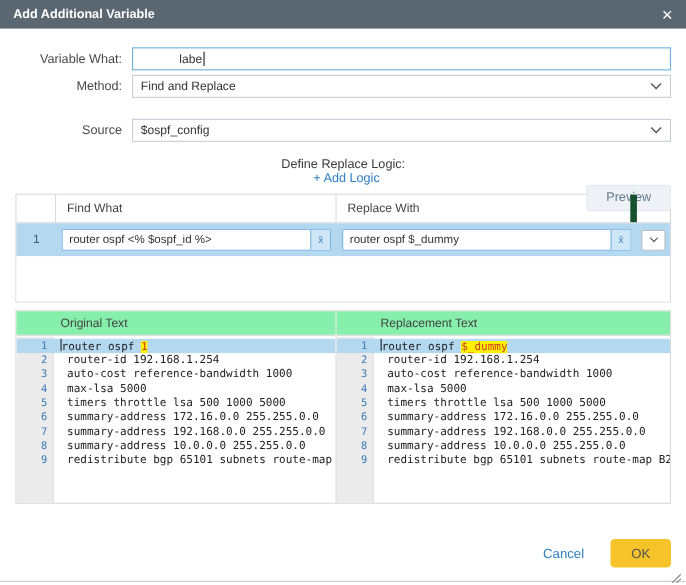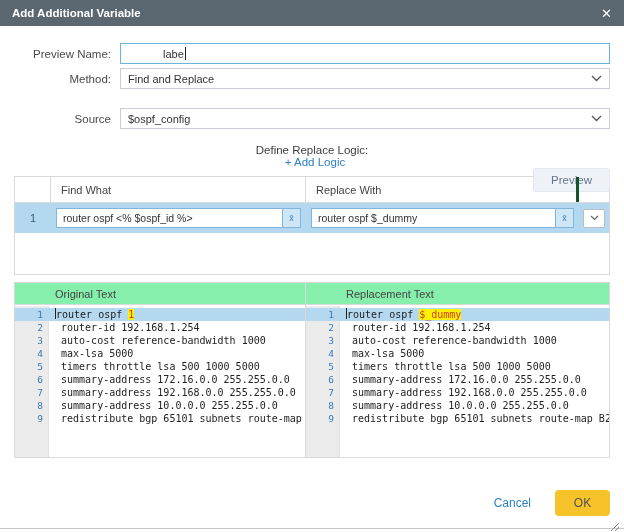--- a/index.html
+++ b/index.html
@@ -33,21 +33,21 @@
   .add-logic { font-size:11.5px; color:#2e7fc1; margin-left:6px; cursor:pointer; }
   .preview-btn { margin-left:auto; background:#eef2f7; border:1px solid #e3e9f0; border-radius:3px;
                  color:#64788c; font-size:11.5px; padding:5px 17px; cursor:pointer; }
 
   
   .rules-table { margin-top:6px; border:1px solid #d9d9d9; height:99px; display:flex; flex-direction:column; }
   .rt-header { display:flex; height:26px; border-bottom:1px solid #d9d9d9; align-items:stretch;
                font-size:11px; color:#444; }
   .rt-h1 { width:36px; border-right:1px solid #d9d9d9; }
   .rt-h2 { width:255px; border-right:1px solid #d9d9d9; display:flex; align-items:center; padding-left:10px; }
-  .rt-h3 { flex:1; border-right:3px solid #14532d; display:flex; align-items:center; padding-left:10px; }
+  .rt-h3 { flex:1; border-right:6px solid #14532d; display:flex; align-items:center; padding-left:10px; }
   .rt-h4 { width:30px; }
   .rt-row { display:flex; height:30px; background:#b3d8f0; align-items:center; }
   .rt-num { width:36px; text-align:center; font-size:11px; color:#3c5a73; flex:none; }
   .rt-cell { width:255px; display:flex; align-items:center; padding:0 5px; flex:none; }
   .rt-cell.grow { flex:1; width:auto; }
   .cell-input { flex:1; height:20px; background:#fff; border:1px solid #7fb6e0; display:flex; align-items:stretch; }
   .cell-input .val { flex:1; display:flex; align-items:center; padding-left:6px; font-size:10.5px; color:#333; white-space:nowrap; overflow:hidden; }
   .var-btn { width:18px; flex:none; background:#cfe6f7; border-left:1px solid #7fb6e0; display:flex;
              align-items:center; justify-content:center; color:#2e7fc1; font-size:9px; cursor:pointer; }
   .rt-chev { width:30px; flex:none; display:flex; align-items:center; justify-content:center; }
@@ -88,21 +88,21 @@
 <div class="dialog">
 
   <div class="titlebar">
     <span>Add Additional Variable</span>
     <span class="close">✕</span>
   </div>
 
   <div class="body">
 
     <div class="form-row r1">
-      <span class="form-label">Preview Name:</span>
+      <span class="form-label">Variable What:</span>
       <div class="inputbox focused">
         <span>labe</span>
           <span class="text-caret"></span>
       </div>
     </div>
 
     <div class="form-row r2">
       <span class="form-label">Method:</span>
       <div class="selectbox">
         <span>Find and Replace</span>

